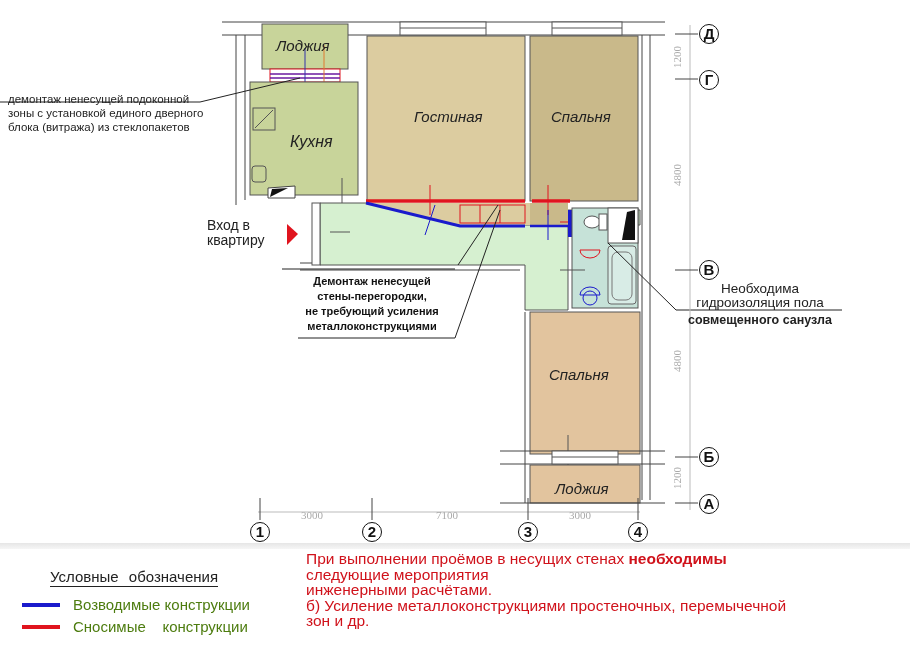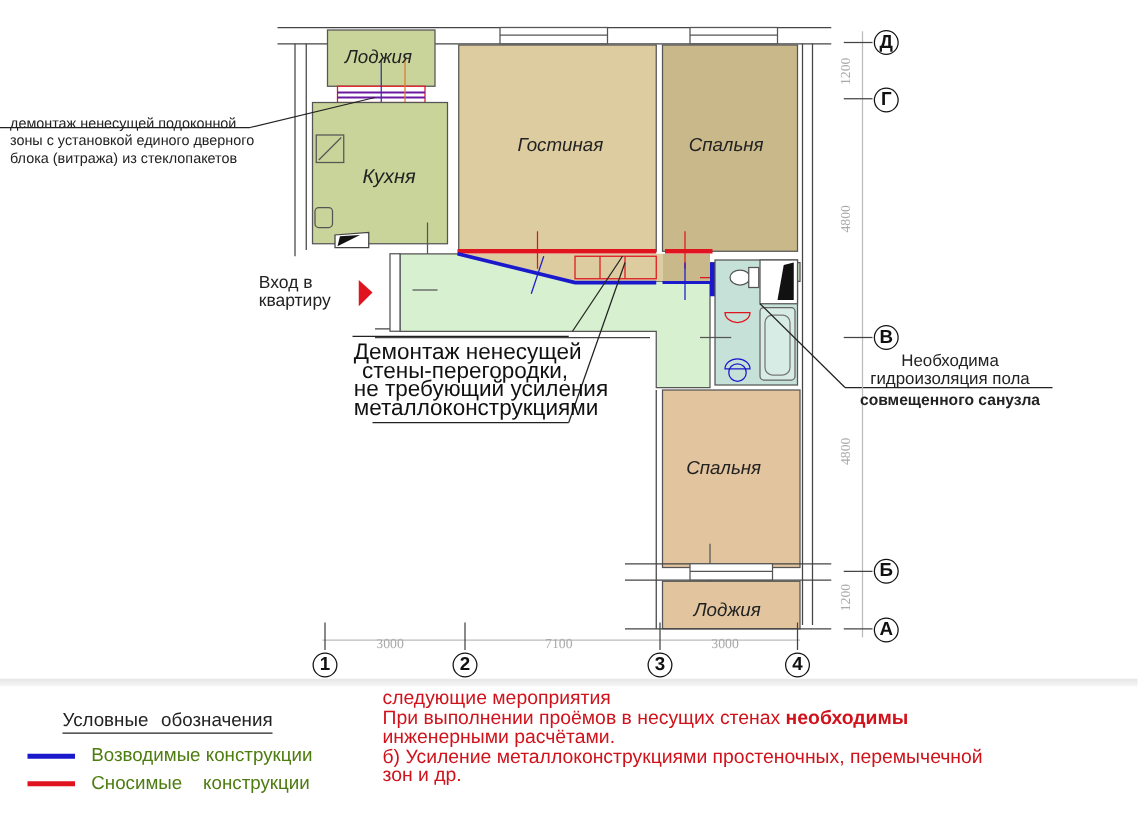--- a/index.html
+++ b/index.html
@@ -1,21 +1,21 @@
 <!DOCTYPE html>
 <html><head>
 <meta charset="utf-8">
 <style>
   html,body{margin:0;padding:0;background:#fff;}
   body{width:910px;height:660px;position:relative;overflow:hidden;font-family:"Liberation Sans",sans-serif;color:#222;}
   #plan{position:absolute;left:0;top:0;width:910px;height:545px;}
   .lbl{position:absolute;font-family:"Liberation Sans",sans-serif;white-space:nowrap;}
   .room{font-size:15px;color:#222;font-style:italic;}
   .note{font-size:11.5px;line-height:14px;color:#222;}
-  .note-c{font-size:18px;line-height:15px;color:#111;font-weight:normal;text-align:center;}
+  .note-c{font-size:11px;line-height:15px;color:#111;font-weight:bold;text-align:center;}
   .axis-circle{position:absolute;width:20px;height:20px;border:1.6px solid #111;border-radius:50%;box-sizing:border-box;background:#fff;font-size:15px;font-weight:bold;text-align:center;line-height:18px;color:#111;}
   .dim{position:absolute;font-family:"Liberation Serif",serif;font-size:11px;color:#aaa;}
   .dim.v{transform:rotate(-90deg);transform-origin:center;}
   #divider{position:absolute;left:0;top:543px;width:910px;height:6px;background:linear-gradient(#e6e6e6,#f6f6f6);}
   #legend{position:absolute;left:20px;top:568px;width:280px;}
   #legend-title{position:absolute;left:30px;top:0;font-size:15px;color:#222;border-bottom:1.4px solid #222;padding-bottom:1px;word-spacing:6px;}
   .leg-row{position:absolute;left:2px;font-size:15px;color:#4d7c0f;display:flex;align-items:center;}
   .leg-swatch{width:38px;height:4px;margin-right:13px;}
   #req{position:absolute;left:306px;top:551px;width:600px;color:#d0121b;font-size:15.5px;line-height:15.6px;}
   #req b{font-weight:bold;}
@@ -199,18 +199,18 @@
     <span class="leg-swatch" style="background:#1a1acc;"></span>
     <span>Возводимые конструкции</span>
   </div>
   <div class="leg-row" style="top:50px;">
     <span class="leg-swatch" style="background:#e0141e;"></span>
     <span style="white-space:pre;">Сносимые    конструкции</span>
   </div>
 </div>
 
 <div id="req">
+  <div><span>При выполнении проёмов в несущих стенах </span><b>необходимы</b></div>
   <div>следующие мероприятия</div>
-  <div><span>При выполнении проёмов в несущих стенах </span><b>необходимы</b></div>
   <div>инженерными расчётами.</div>
   <div>б) Усиление металлоконструкциями простеночных, перемычечной</div>
   <div>зон и др.</div>
 </div>
 
 </body></html>

